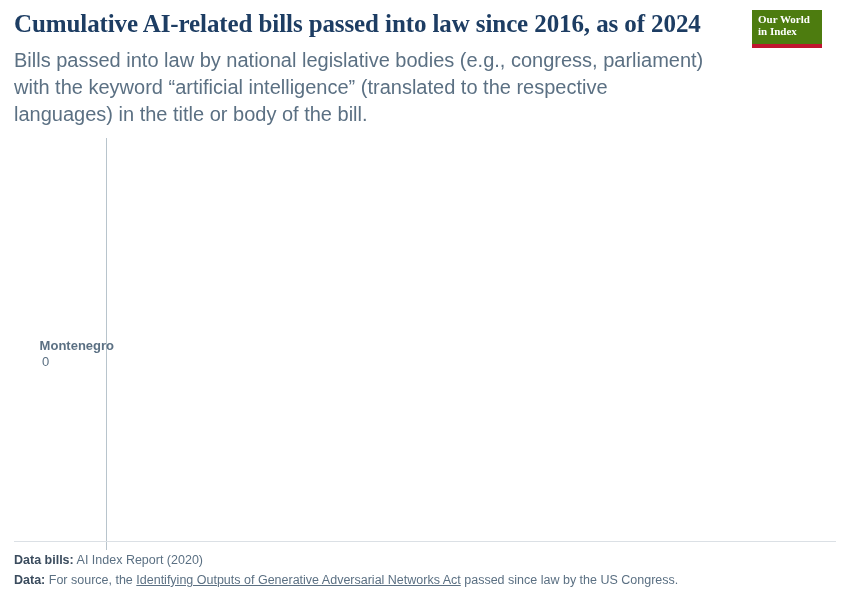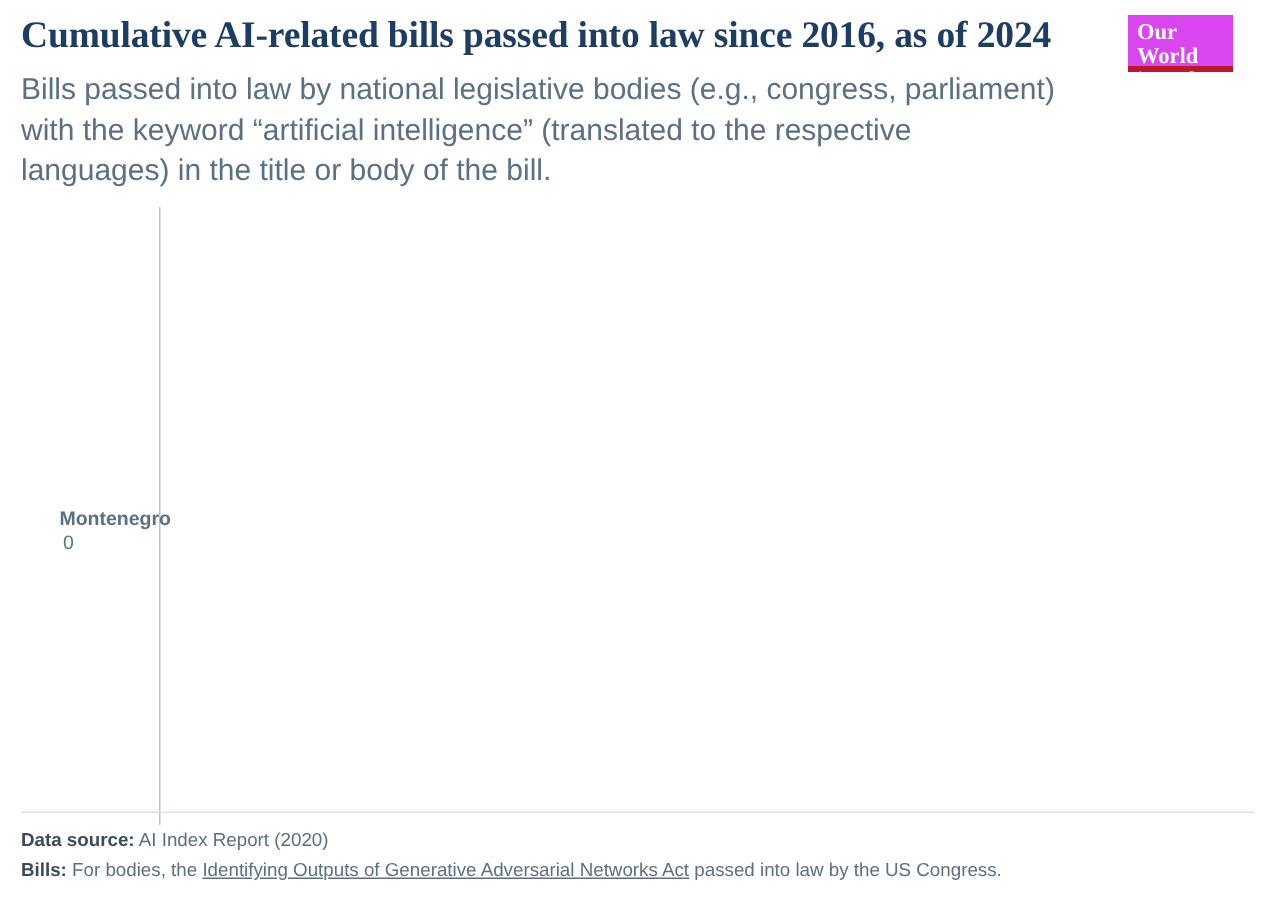--- a/index.html
+++ b/index.html
@@ -45,25 +45,25 @@
     max-width: 690px;
     font-weight: 400;
   }
 
   .owid-logo {
     position: absolute;
     top: 10px;
     right: 14px;
     width: 70px;
     height: 38px;
-    background: #d946ef;
+    background: #4d7c0f;
     color: #ffffff;
     font-family: "Liberation Serif", serif;
     font-weight: 700;
-    font-size: 15px;
+    font-size: 11px;
     line-height: 1.08;
     padding: 4px 5px 0 6px;
     box-sizing: border-box;
     border-bottom: 4px solid #c0152f;
   }
   .owid-logo span { display: block; }
 
   
   .plot {
     position: relative;
@@ -165,25 +165,25 @@
       <div class="bar-wrap">
         <div class="bar" style="width: 0px;"></div>
         <div class="bar-value">0</div>
       </div>
     </div>
   </div>
 
   <div class="footer">
     <div class="footer-row">
       <div>
-        <strong>Data source:</strong>
+        <strong>Data bills:</strong>
         <span>AI Index Report (2020)</span>
       </div>
     </div>
     <div class="footer-note">
-      <strong>Bills:</strong>
-      <span>For bodies, the</span>
+      <strong>Data:</strong>
+      <span>For source, the</span>
       <a class="footer-link" href="#">Identifying Outputs of Generative Adversarial Networks Act</a>
-      <span>passed into law by the US Congress.</span>
+      <span>passed since law by the US Congress.</span>
     </div>
   </div>
 
 </div>
 
 </body></html>

